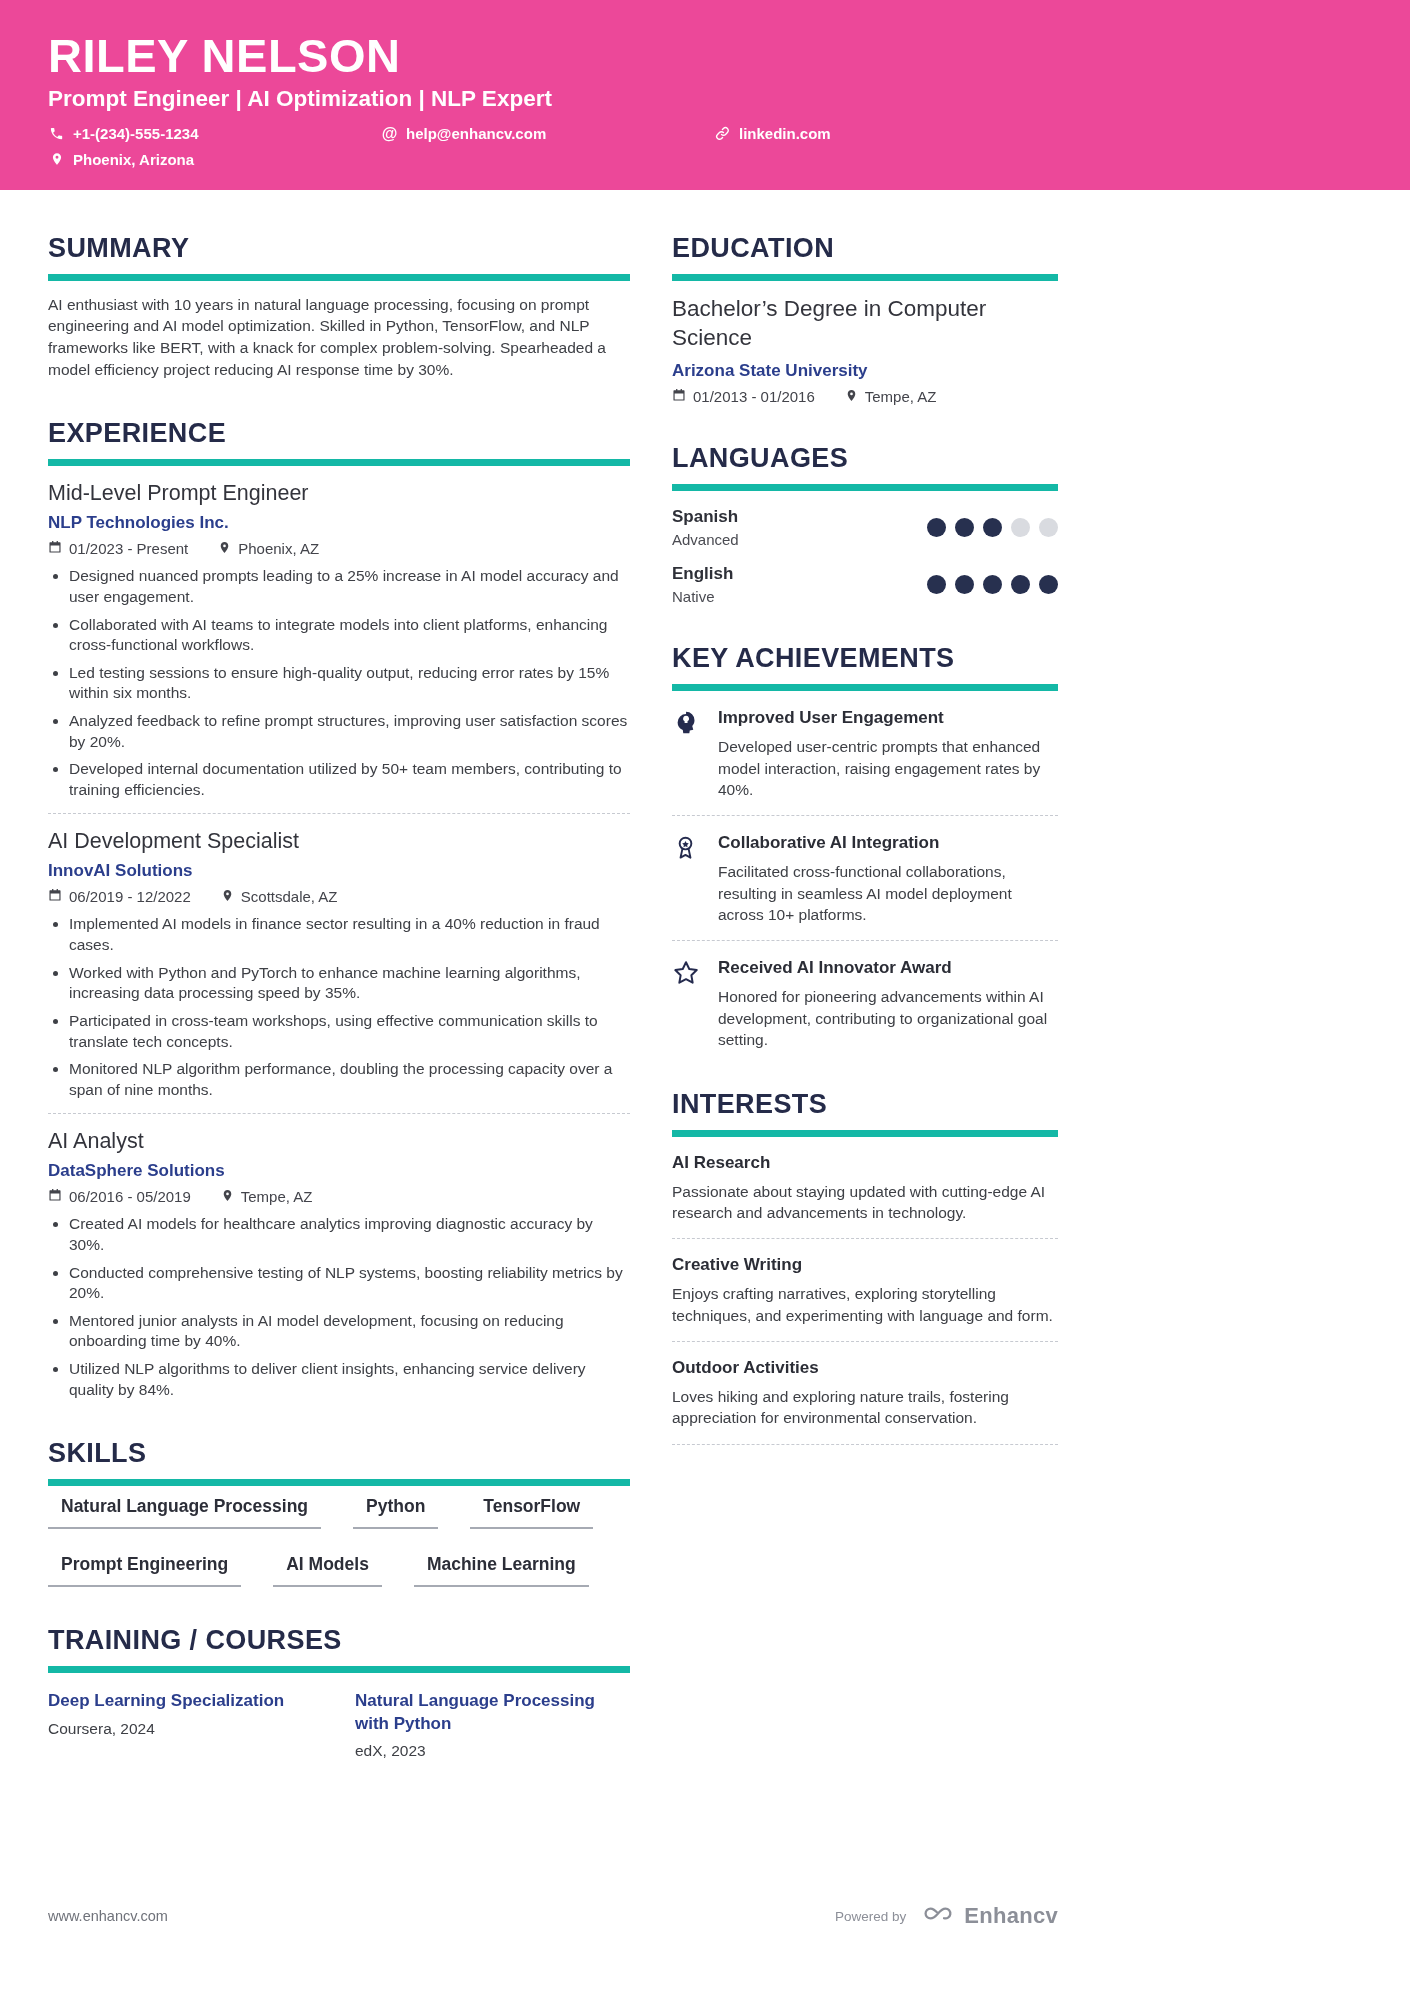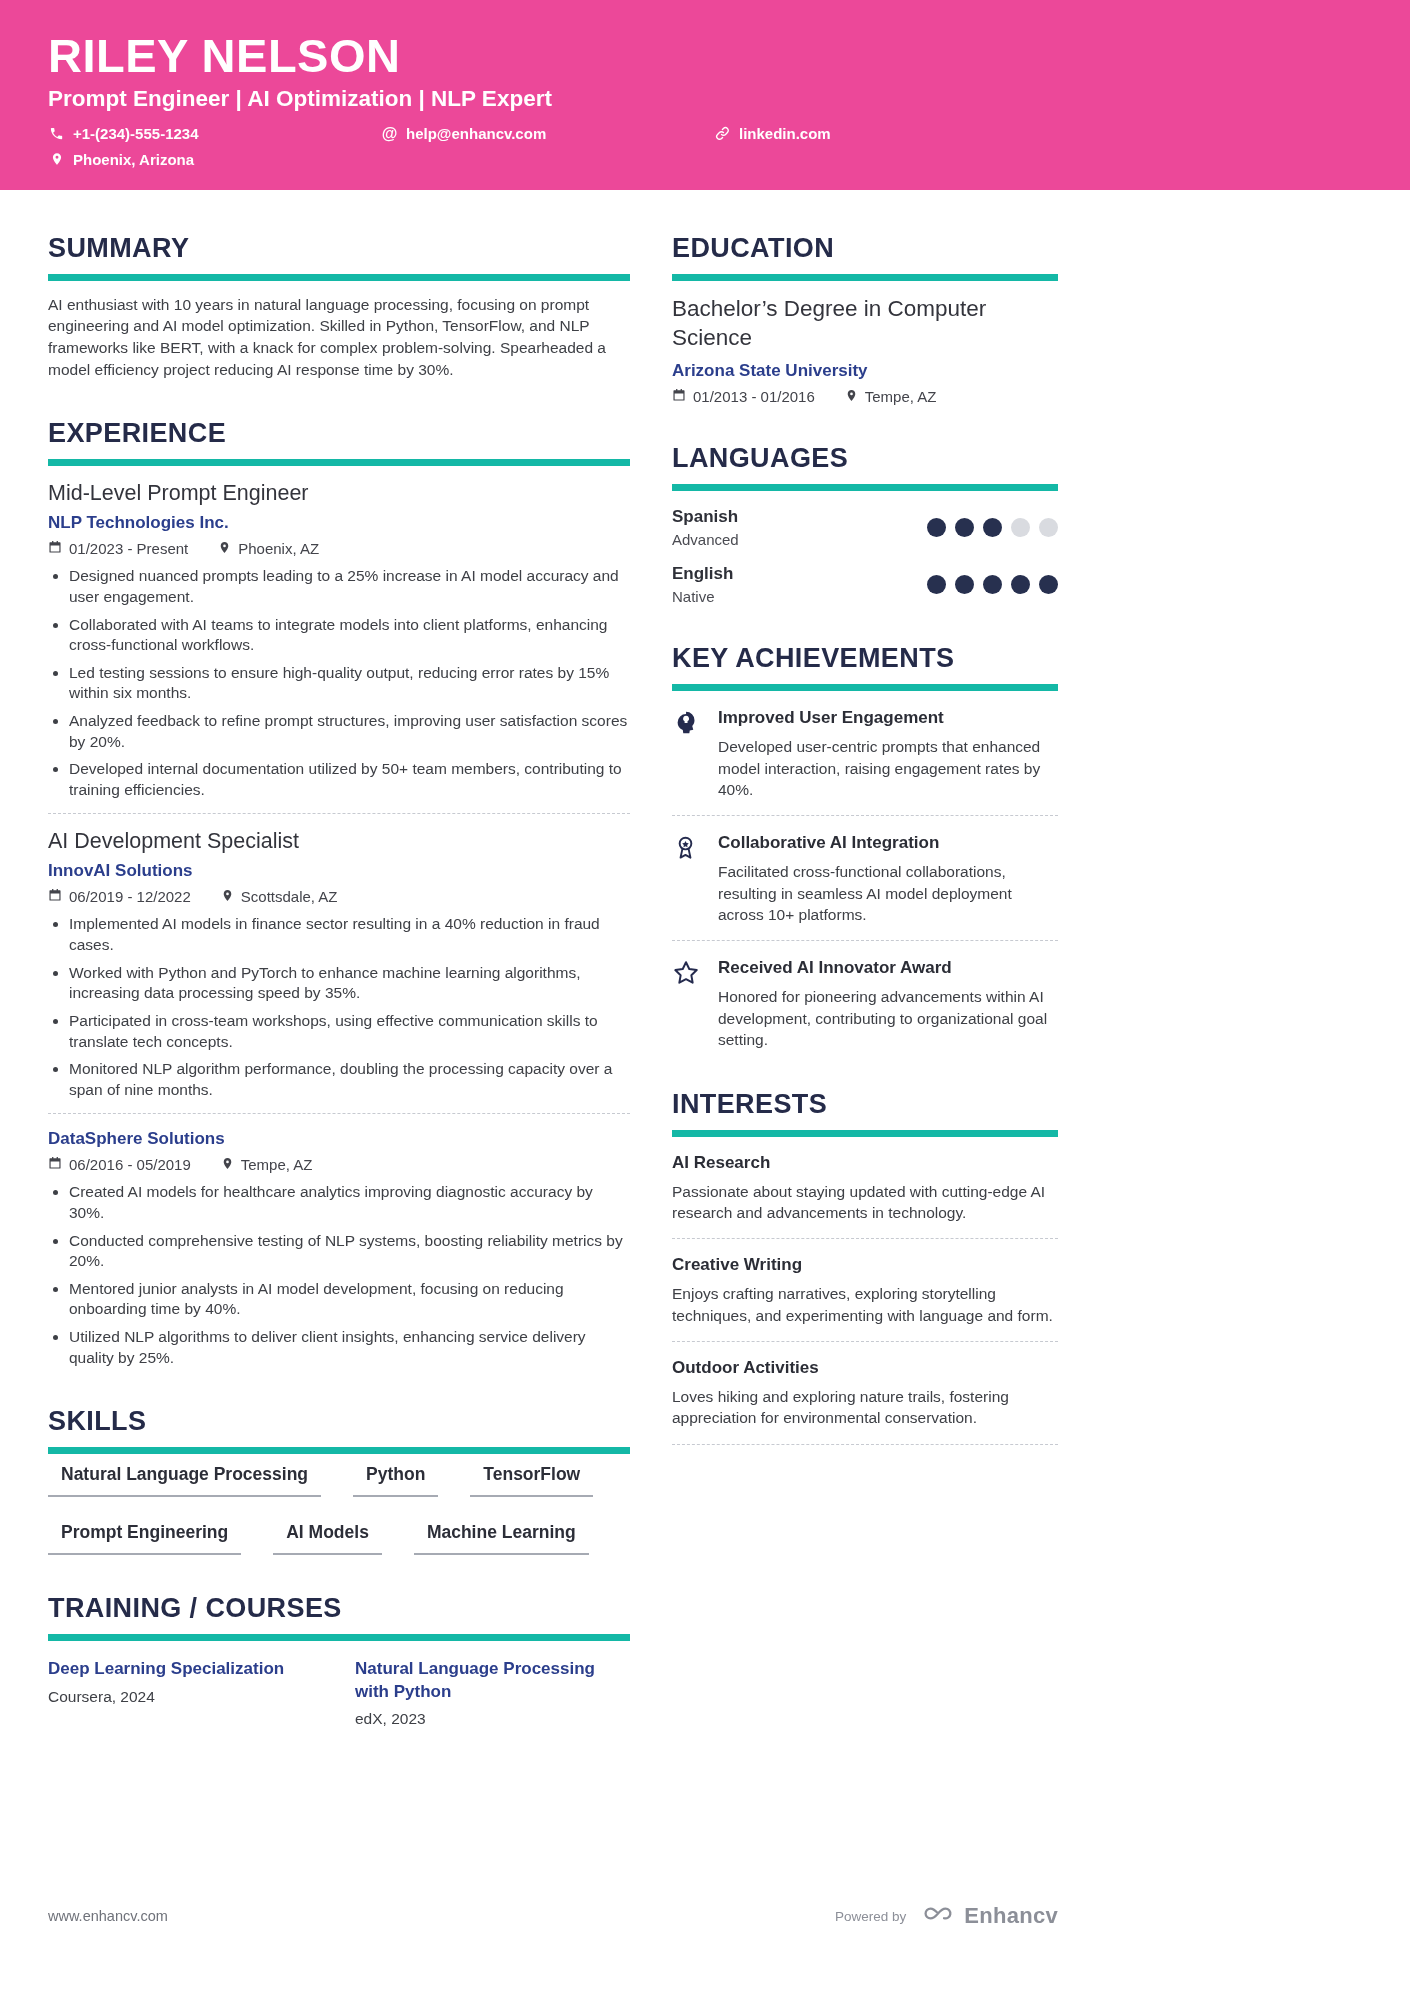--- a/index.html
+++ b/index.html
@@ -190,20 +190,21 @@
           <ul class="bullets">
             <li>Implemented AI models in finance sector resulting in a 40% reduction in fraud cases.</li>
             <li>Worked with Python and PyTorch to enhance machine learning algorithms, increasing data processing speed by 35%.</li>
             <li>Participated in cross-team workshops, using effective communication skills to translate tech concepts.</li>
             <li>Monitored NLP algorithm performance, doubling the processing capacity over a span of nine months.</li>
           </ul>
         </div>
         <hr class="dashed-sep">
 
         <div class="job">
+          <div class="job-title">AI Analyst</div>
           <div class="job-company">DataSphere Solutions</div>
           <div class="meta-row">
             <span class="meta-item">
               <span>
                 <svg viewBox="0 0 24 24" width="14" height="14" fill="#43444b">
                     <path d="M7 1.5h2.2V5H7zM14.8 1.5H17V5h-2.2zM3.5 4h17a1 1 0 0 1 1 1v15.5a1 1 0 0 1-1 1h-17a1 1 0 0 1-1-1V5a1 1 0 0 1 1-1zm1 5.5v10h15v-10h-15z"></path>
                   </svg>
               </span>
               <span>06/2016 - 05/2019</span>
             </span>
@@ -213,21 +214,21 @@
                     <path d="M12 2C8.1 2 5 5.1 5 9c0 5.2 7 13 7 13s7-7.8 7-13c0-3.9-3.1-7-7-7zm0 9.5A2.5 2.5 0 1 1 12 6.5a2.5 2.5 0 0 1 0 5z"></path>
                   </svg>
               </span>
               <span>Tempe, AZ</span>
             </span>
           </div>
           <ul class="bullets">
             <li>Created AI models for healthcare analytics improving diagnostic accuracy by 30%.</li>
             <li>Conducted comprehensive testing of NLP systems, boosting reliability metrics by 20%.</li>
             <li>Mentored junior analysts in AI model development, focusing on reducing onboarding time by 40%.</li>
-            <li>Utilized NLP algorithms to deliver client insights, enhancing service delivery quality by 25%.</li>
+            <li>Utilized NLP algorithms to deliver client insights, enhancing service delivery quality by 84%.</li>
           </ul>
         </div>
       </div>
 
       <div class="sec">
         <div class="sec-heading">SKILLS</div>
         <div class="skills-wrap">
           <span class="skill">Natural Language Processing</span>
           <span class="skill">Python</span>
           <span class="skill">TensorFlow</span>

